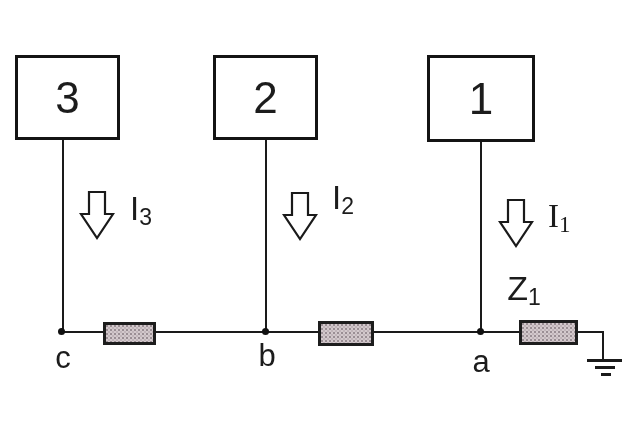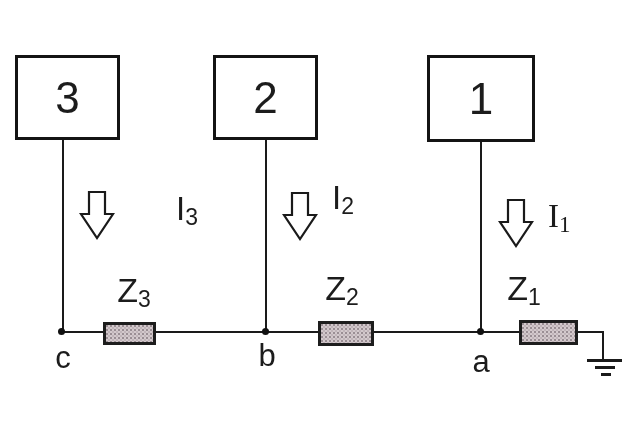--- a/index.html
+++ b/index.html
@@ -106,21 +106,21 @@
   #arrow3 { left: 79px;  top: 191px; }
   #arrow2 { left: 282px; top: 192px; }
   #arrow1 { left: 498px; top: 199px; }
 
   
   .cur-label {
     font-size: 33px;
     color: #1c1c1c;
     line-height: 1;
   }
-  #ilab3 { left: 130px; top: 192px; margin-left: 46px; }
+  #ilab3 { left: 130px; top: 192px; }
   #ilab2 { left: 332px; top: 181px; }
   #ilab1 { left: 548px; top: 200px; font-family: Liberation Serif, serif; }
 </style>
 </head>
 <body>
 
 <div id="stage">
 
   <div class="abs wire-h" id="bus"></div>
   <div class="abs wire-v" id="drop3"></div>
@@ -159,26 +159,20 @@
     <span>I</span><sub>2</sub>
   </div>
   <div class="abs cur-label" id="ilab1">
     <span>I</span><sub>1</sub>
   </div>
 
   <div class="abs impedance-box" id="zbox3"></div>
   <div class="abs impedance-box" id="zbox2"></div>
   <div class="abs impedance-box" id="zbox1"></div>
 
-  <div class="abs imp-label" id="zlab3">
-    <span>Z</span><sub>3</sub>
-  </div>
-  <div class="abs imp-label" id="zlab2">
-    <span>Z</span><sub>2</sub>
-  </div>
   <div class="abs imp-label" id="zlab1">
     <span>Z</span><sub>1</sub>
   </div>
 
   <div class="abs node-dot" id="dot-c"></div>
   <div class="abs node-dot" id="dot-b"></div>
   <div class="abs node-dot" id="dot-a"></div>
 
   <div class="abs node-label" id="label-c">c</div>
   <div class="abs node-label" id="label-b">b</div>

